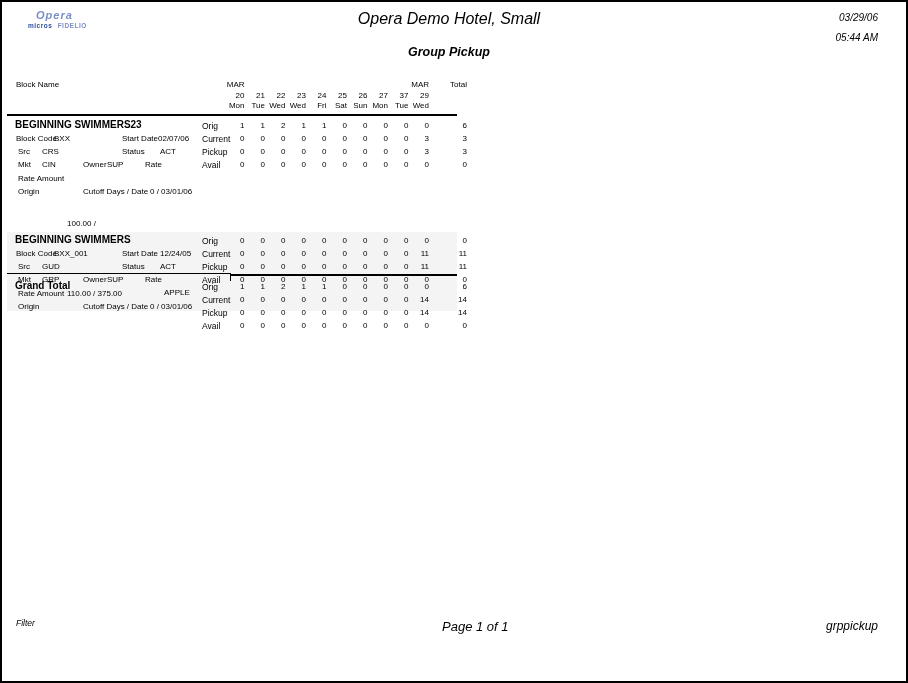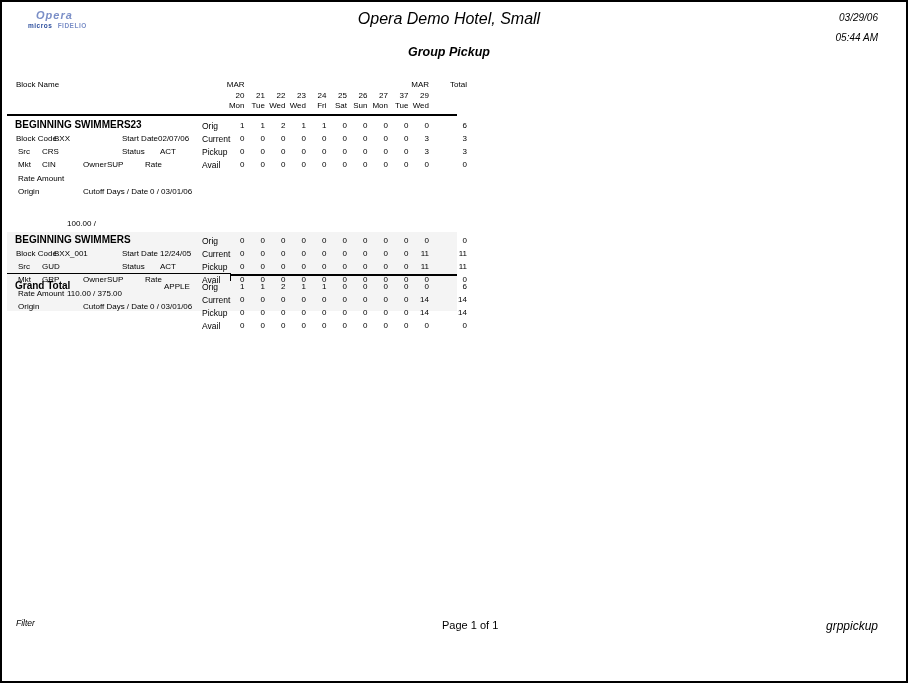--- a/index.html
+++ b/index.html
@@ -40,21 +40,21 @@
   .section { position:absolute; left:5px; width:450px; }
   .section.shaded { background:var(--shade,#f4f4f4); }
   .section-title { position:absolute; left:8px; top:2px; font-size:10px; font-weight:bold;
     white-space:nowrap; }
   .detail { position:absolute; font-size:8px; white-space:nowrap; }
   .numrow { position:absolute; left:0; right:0; height:11px; }
   
   .filter-label { position:absolute; left:14px; top:616px; font-size:8.5px; font-style:italic; }
   .filter-lines { position:absolute; left:57px; top:616px; }
   .filter-line { font-size:8.5px; line-height:9.6px; white-space:pre; }
-  .page-info { position:absolute; left:440px; top:617px; font-size:11px; }
+  .page-info { position:absolute; left:440px; top:617px; font-size:13px; font-style:italic; }
   .report-code { position:absolute; right:28px; top:617px; font-size:12px; font-style:italic; }
 </style>
 </head>
 <body>
 
 <div class="page">
 
   <div class="logo">
     <span class="logo-opera">Opera</span>
     <span class="logo-micros-row">
@@ -212,21 +212,21 @@
         <span class="detail" style="top: 17px; left: 153px;">12/24/05</span>
         <span class="detail" style="top: 30px; left: 11px;">Src</span>
         <span class="detail" style="top: 30px; left: 35px;">GUD</span>
         <span class="detail" style="top: 30px; left: 115px;">Status</span>
         <span class="detail" style="top: 30px; left: 153px;">ACT</span>
         <span class="detail" style="top: 43px; left: 11px;">Mkt</span>
         <span class="detail" style="top: 43px; left: 35px;">GRP</span>
         <span class="detail" style="top: 43px; left: 76px;">Owner</span>
         <span class="detail" style="top: 43px; left: 100px;">SUP</span>
         <span class="detail" style="top: 43px; left: 138px;">Rate</span>
-        <span class="detail" style="top: 50px; left: 157px;">APPLE</span>
+        <span class="detail" style="top: 56px; left: 157px;">APPLE</span>
         <span class="detail" style="top: 57px; left: 11px;">Rate Amount</span>
         <span class="detail" style="top: 57px; left: 60px;">110.00 / 375.00</span>
         <span class="detail" style="top: 70px; left: 11px;">Origin</span>
         <span class="detail" style="top: 70px; left: 76px;">Cutoff Days / Date</span>
         <span class="detail" style="top: 70px; left: 143px;">0 /  03/01/06</span>
         <div class="numrow" style="top: 4px;">
           <span class="rowlabel">Orig</span>
           <div class="cells">
             <span class="cell">0</span>
             <span class="cell">0</span>

